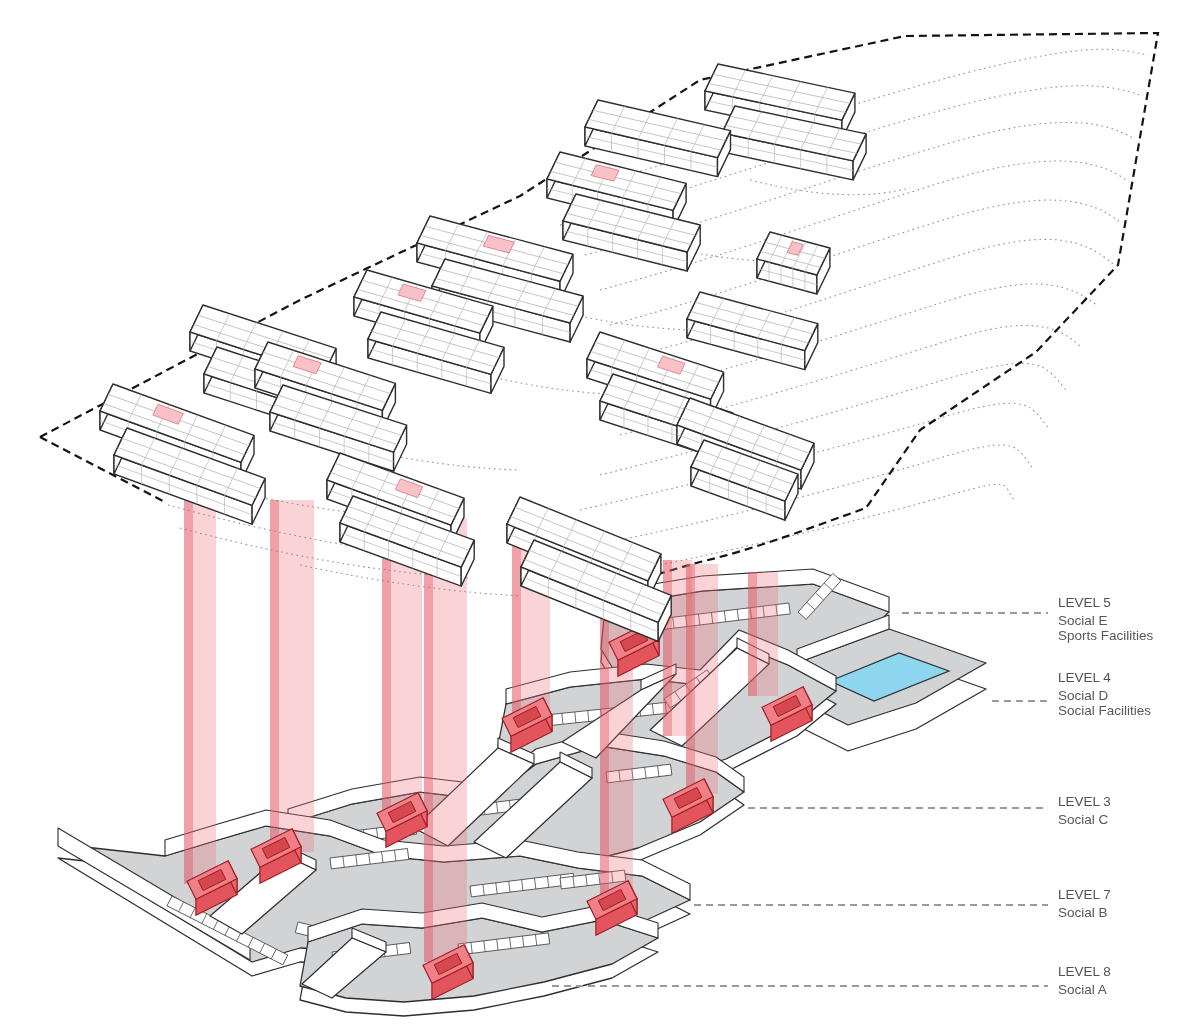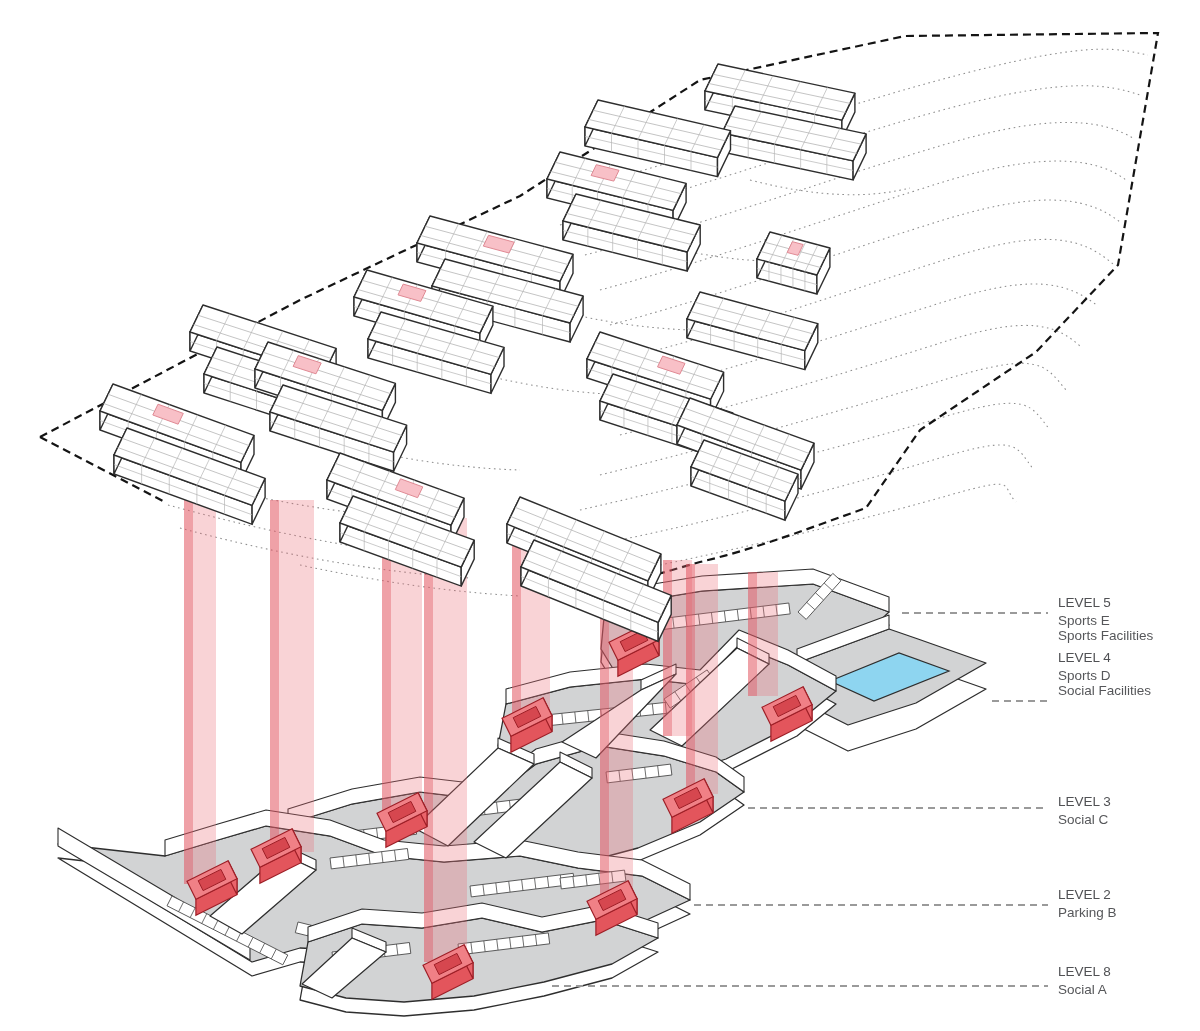--- a/index.html
+++ b/index.html
@@ -713,33 +713,33 @@
         <line x1="902" y1="613" x2="1048" y2="613" stroke="#9a9a9a" stroke-width="1.8" stroke-dasharray="7 5"></line>
         <line x1="992" y1="701" x2="1048" y2="701" stroke="#9a9a9a" stroke-width="1.8" stroke-dasharray="7 5"></line>
         <line x1="748" y1="808" x2="1048" y2="808" stroke="#9a9a9a" stroke-width="1.8" stroke-dasharray="7 5"></line>
         <line x1="694" y1="905" x2="1048" y2="905" stroke="#9a9a9a" stroke-width="1.8" stroke-dasharray="7 5"></line>
         <line x1="552" y1="986" x2="1048" y2="986" stroke="#9a9a9a" stroke-width="1.8" stroke-dasharray="7 5"></line>
       </g>
     </svg>
 
   <div class="lvl-label" style="top:595px">
     <span class="lvl-name">LEVEL 5</span>
-    <span class="lvl-line">Sports E</span>
+    <span class="lvl-line">Social E</span>
     <span class="lvl-line">Sports Facilities</span>
   </div>
-  <div class="lvl-label" style="top:650px">
+  <div class="lvl-label" style="top:670px">
     <span class="lvl-name">LEVEL 4</span>
-    <span class="lvl-line">Sports D</span>
+    <span class="lvl-line">Social D</span>
     <span class="lvl-line">Social Facilities</span>
   </div>
   <div class="lvl-label" style="top:794px">
     <span class="lvl-name">LEVEL 3</span>
     <span class="lvl-line">Social C</span>
   </div>
   <div class="lvl-label" style="top:887px">
-    <span class="lvl-name">LEVEL 2</span>
-    <span class="lvl-line">Parking B</span>
+    <span class="lvl-name">LEVEL 7</span>
+    <span class="lvl-line">Social B</span>
   </div>
   <div class="lvl-label" style="top:964px">
     <span class="lvl-name">LEVEL 8</span>
     <span class="lvl-line">Social A</span>
   </div>
 </div>
 
 </body></html>

